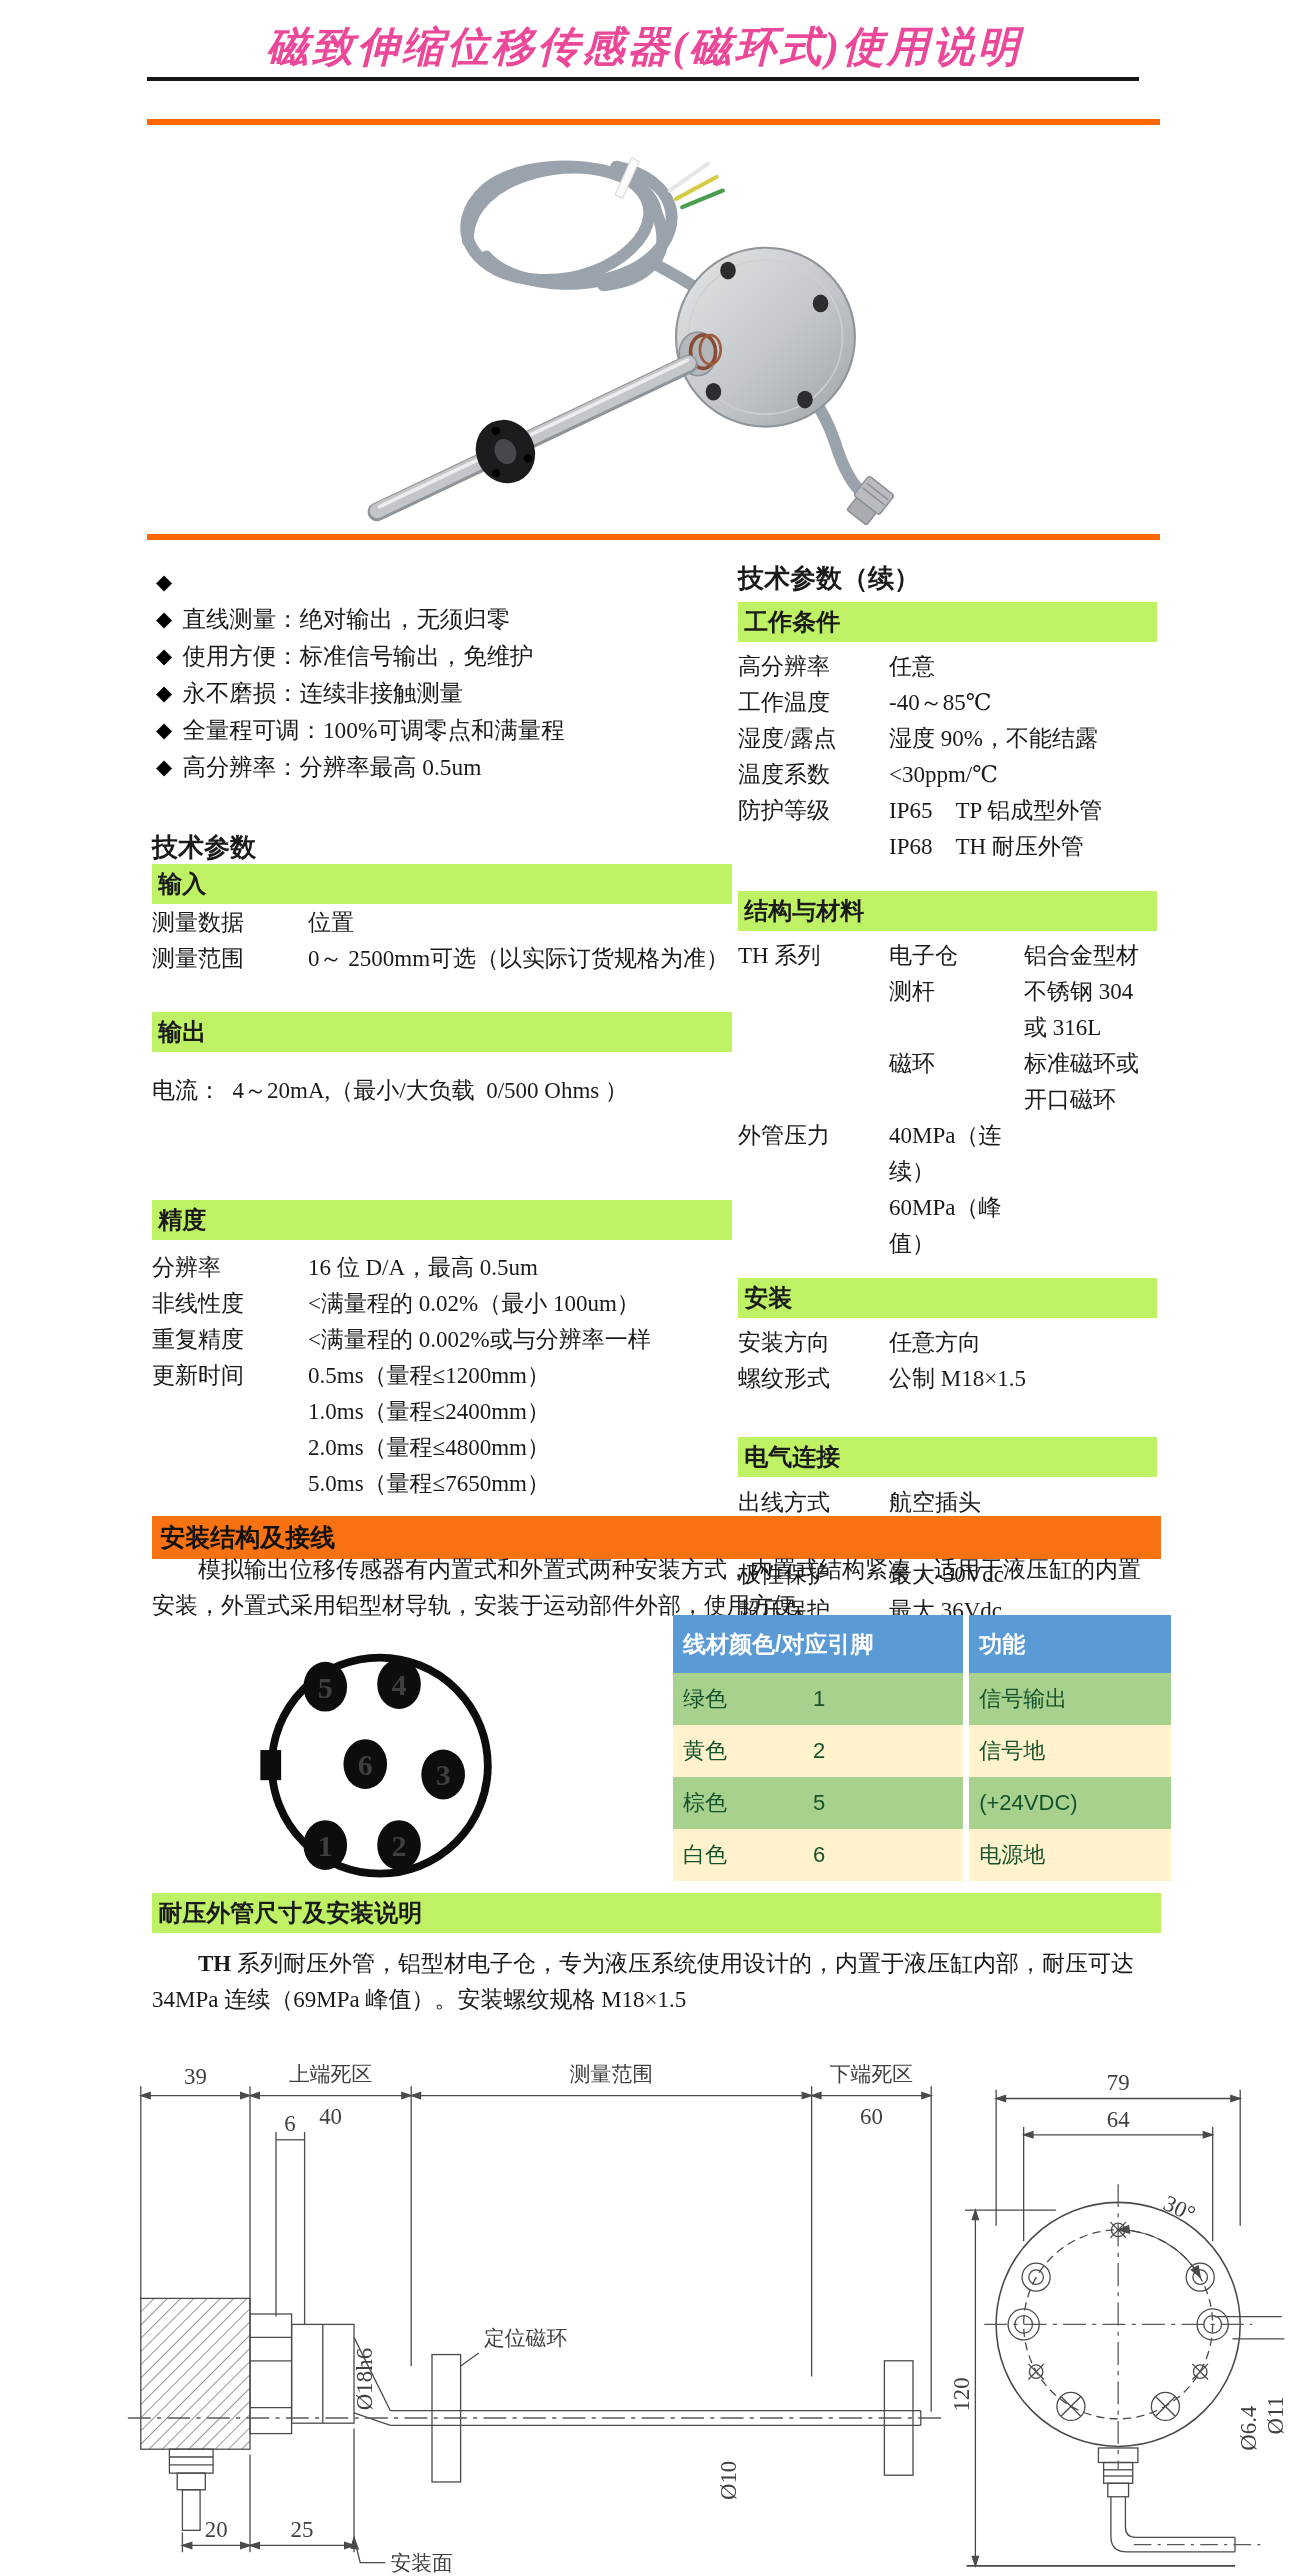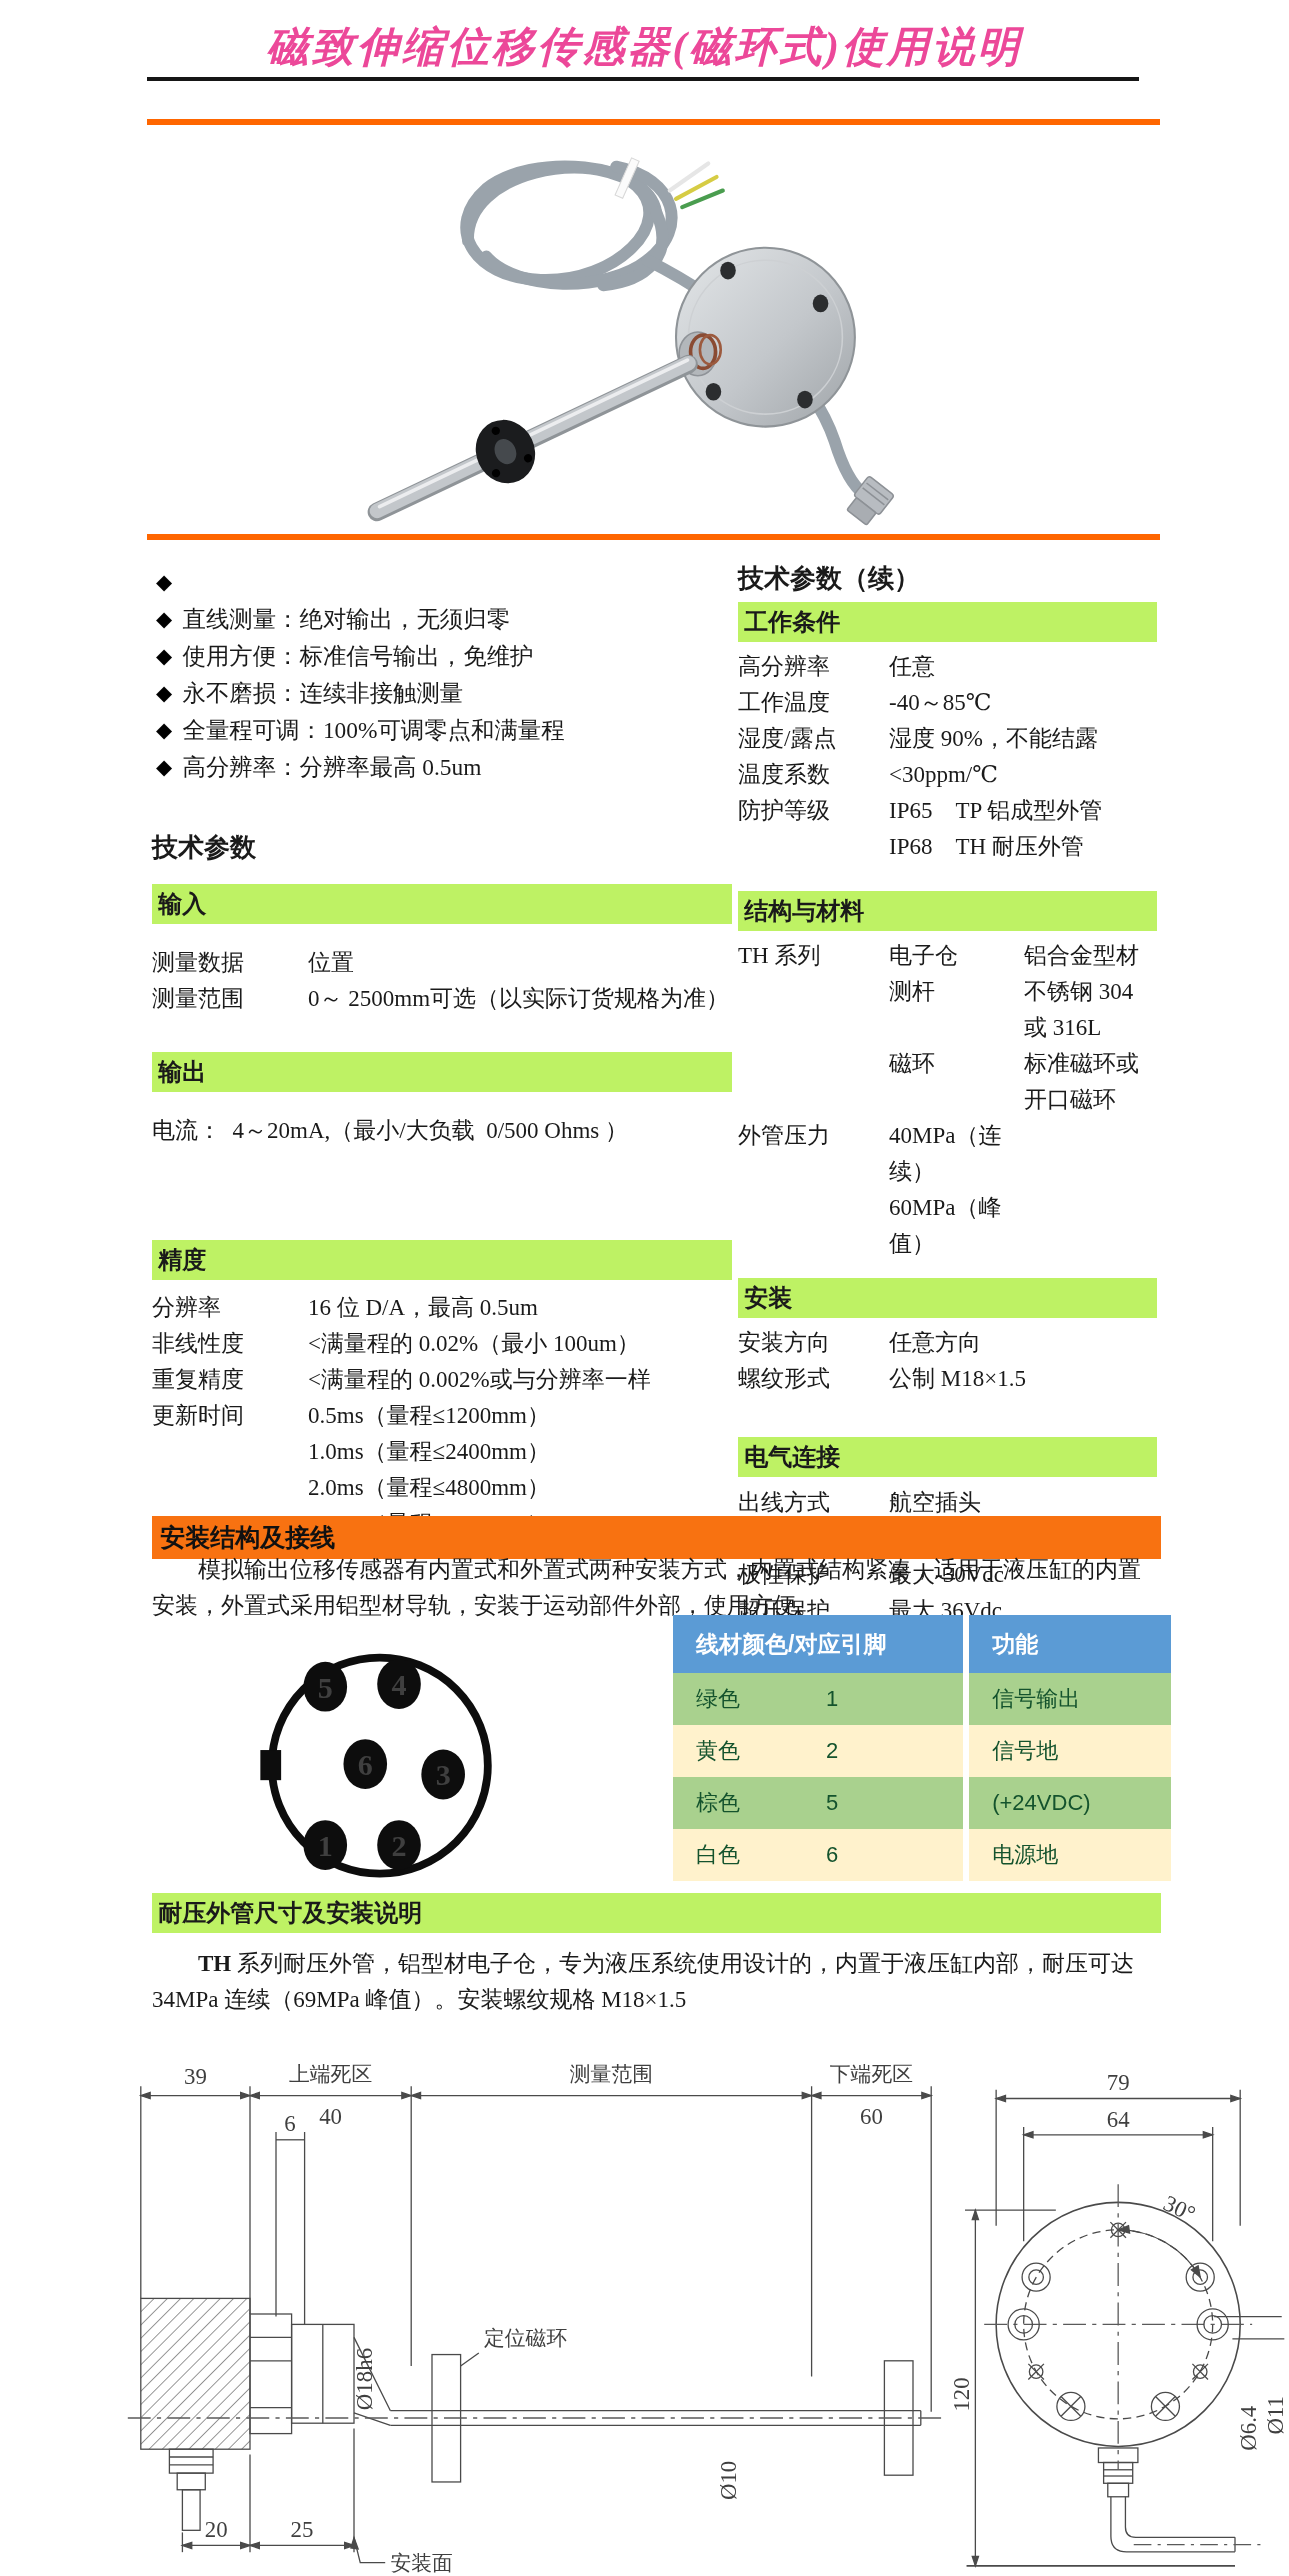--- a/index.html
+++ b/index.html
@@ -30,37 +30,37 @@
   .band{
     background:#bef264;font-size:24px;font-weight:bold;line-height:40px;height:40px;
     padding-left:6.2px;box-sizing:border-box;
   }
   .spec-rows{margin:0;}
   .spec-row{display:flex;font-size:23px;line-height:36px;white-space:pre-wrap;}
   .spec-row .lbl{flex:none;width:156px;}
   .spec-row .mid{flex:none;width:135px;}
   .spec-row .val{flex:auto;}
   .col-right .spec-row .lbl{width:151px;}
-  .mt12{margin-top:21px}.mt14{margin-top:7.3px}.mt15{margin-top:7.8px}.mt20{margin-top:10.4px}
+  .mt12{margin-top:1px}.mt14{margin-top:7.3px}.mt15{margin-top:7.8px}.mt20{margin-top:10.4px}
   .mt26{margin-top:26px}.mt30{margin-top:15.6px}.mt40{margin-top:21px}
   .mt67{margin-top:35px}.mt77{margin-top:40px}.mt175{margin-top:91px}
   
   .banner{
     top:1516px;left:152px;width:1009px;height:43px;background:#f87211;
     font-size:25px;font-weight:bold;line-height:43px;color:#111;padding-left:8.3px;box-sizing:border-box;
   }
   .para{font-size:23px;line-height:36px;text-indent:2em;white-space:normal;}
   .para1{top:1552px;left:152px;width:1009px;}
   
   .wire-table{
     top:1615px;left:673px;width:498px;
     display:grid;grid-template-columns:290px 6.2px 202px;
     font-family:"Liberation Sans","DejaVu Sans",sans-serif;
   }
-  .wt-cell{display:flex;align-items:center;padding-left:23px;box-sizing:border-box;font-size:22px;}
+  .wt-cell{display:flex;align-items:center;padding-left:10px;box-sizing:border-box;font-size:22px;}
   .wt-h{background:#5b9bd5;color:#ffffff;height:58px;font-weight:bold;font-size:23px;}
   .wt-d{height:52px;color:#14532d;}
   .wt-gap{background:#ffffff;padding:0;}
   .green{background:#a9d18e;}
   .cream{background:#fff2cc;}
   .wt-cell .cname{width:130px;flex:none;}
   
   .pressure-band{top:1893px;left:152px;width:1009px;}
   .para2{top:1946px;left:152px;width:1009px;}
   .bold{font-weight:bold;}

